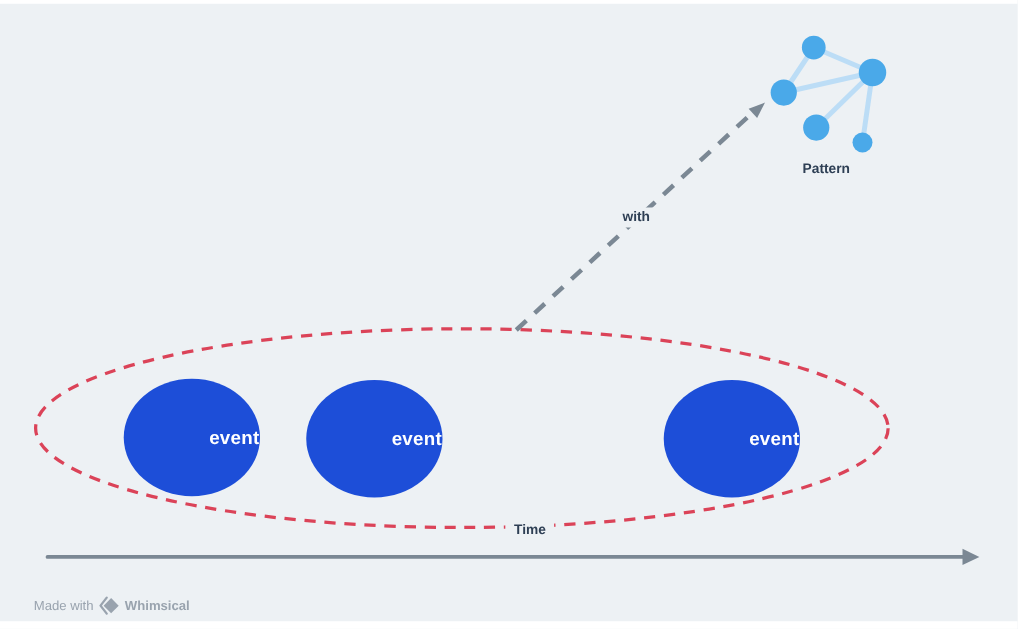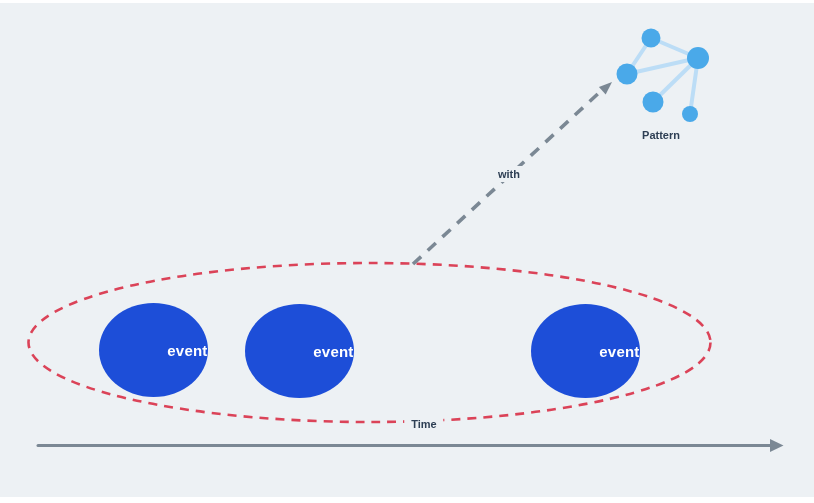--- a/index.html
+++ b/index.html
@@ -111,16 +111,26 @@
     <span>event</span>
   </div>
   <div class="event-node" style="left:530.5px; top:304px;">
     <span>event</span>
   </div>
 
   <div class="float-label on-line" style="left:509px; top:174px;">with</div>
   <div class="float-label" style="left:661px; top:135px;">Pattern</div>
   <div class="float-label on-line" style="left:410px; top:424px;margin-left:14px;">Time</div>
 
+  <a class="watermark">
+    <span>Made with</span>
+    <span>
+      <svg width="17" height="17" viewBox="0 0 24 24">
+        <path d="M9 3 L2 12 L9 21" fill="none" stroke="#99A3AE" stroke-width="2.6" stroke-linecap="round" stroke-linejoin="round"></path>
+        <path d="M14 3.5 L22.5 12 L14 20.5 L5.5 12 Z" fill="#99A3AE"></path>
+      </svg>
+    </span>
+    <span class="brand">Whimsical</span>
+  </a>
 
   <div class="edge-strip-top"></div>
   <div class="edge-strip-bottom"></div>
 </div>
 
 </body></html>

